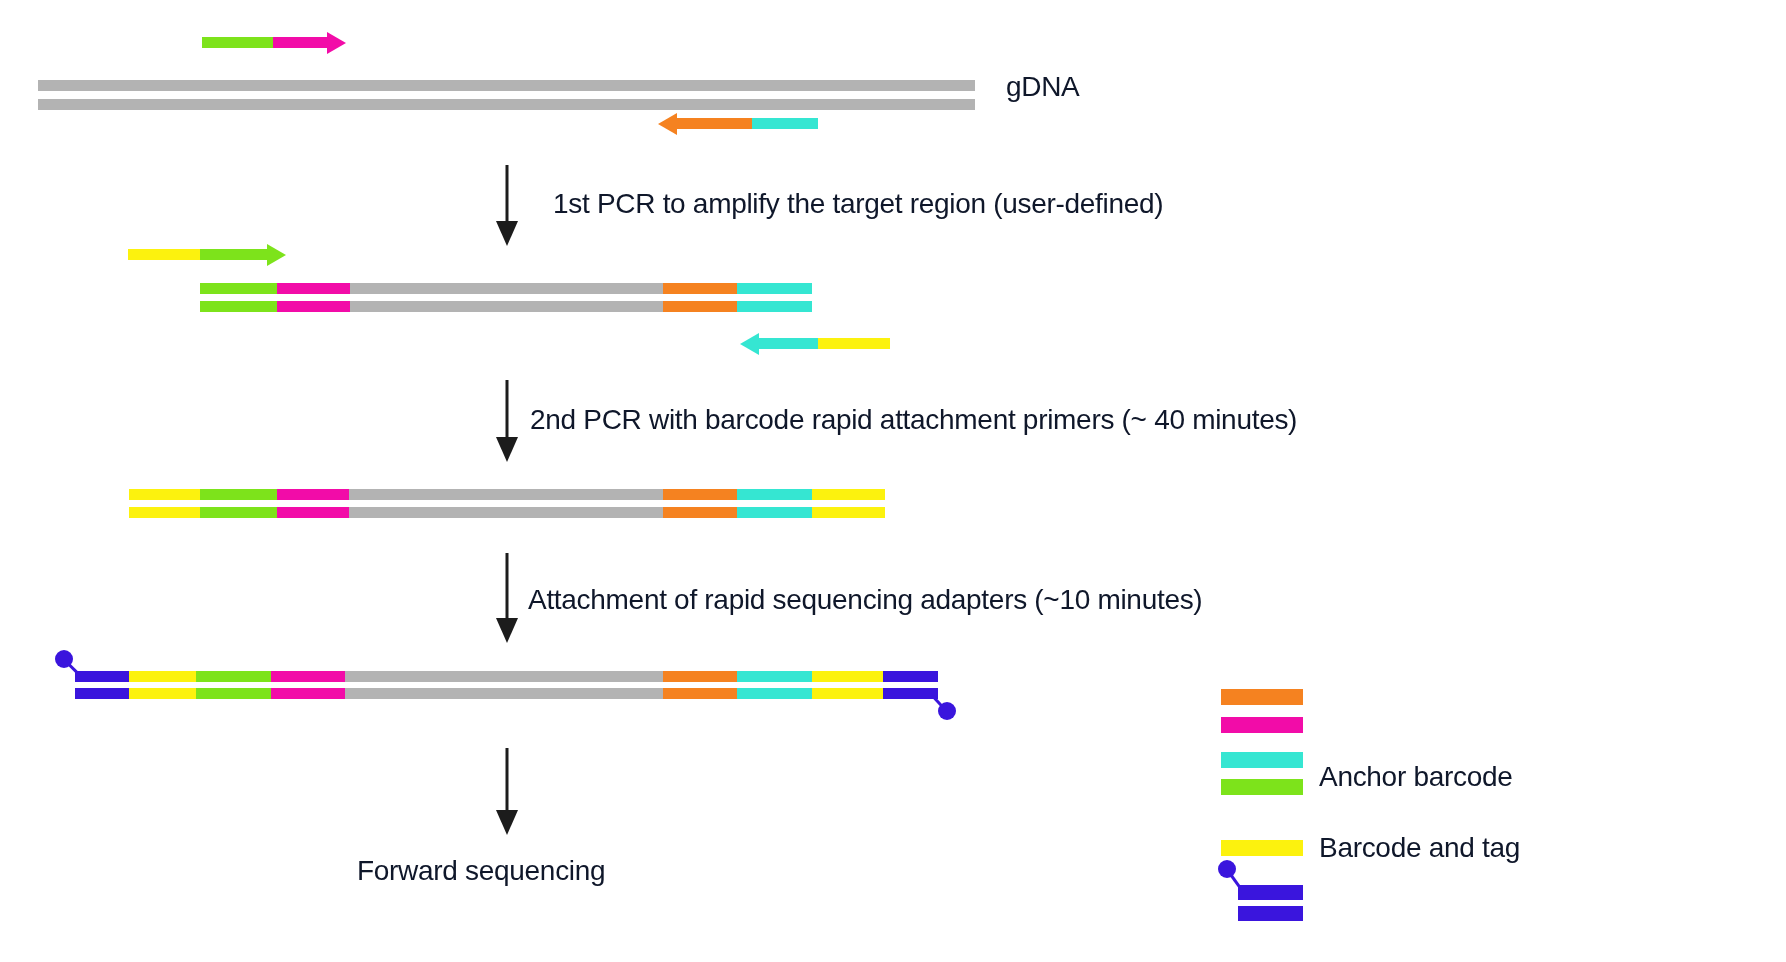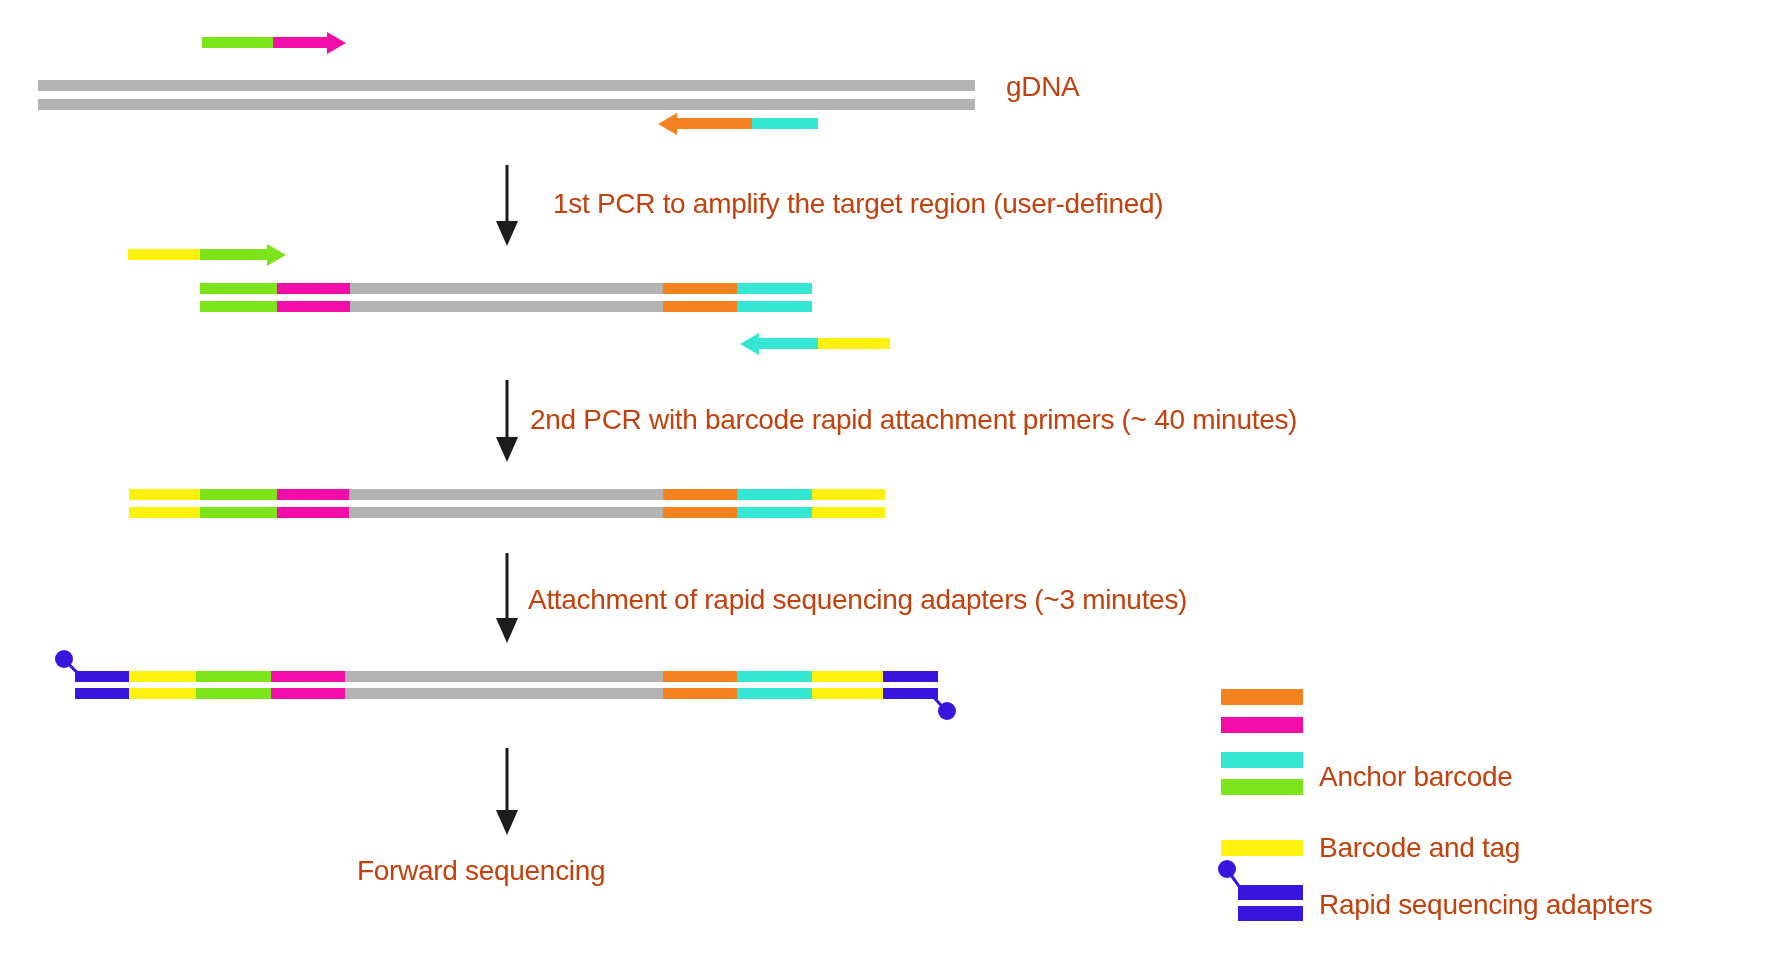--- a/index.html
+++ b/index.html
@@ -9,21 +9,21 @@
     height:962px;
     background:#ffffff;
     overflow:hidden;
     font-family:"Liberation Sans", sans-serif;
   }
   #diagram-layer{position:absolute;left:0;top:0;width:100%;height:100%;}
   .lbl{
     position:absolute;
     font-size:28px;
     line-height:1.1;
-    color:#c2410c;
+    color:#0f172a;
     letter-spacing:-0.3px;
     white-space:nowrap;
     transform:translateY(-50%);
   }
   .varrow{position:absolute;width:24px;}
   .varrow .shaft{
     position:absolute;top:0;left:50%;transform:translateX(-50%);
     width:3px;background:#1c1c1c;
   }
   .varrow .ahead{
@@ -140,25 +140,24 @@
   <div class="varrow" id="arrow2">
     <div class="shaft"></div>
     <div class="ahead"></div>
   </div>
   <span class="lbl" id="step2-label">2nd PCR with barcode rapid attachment primers (~ 40 minutes)</span>
 
   <div class="varrow" id="arrow3">
     <div class="shaft"></div>
     <div class="ahead"></div>
   </div>
-  <span class="lbl" id="step3-label">Attachment of rapid sequencing adapters (~3 minutes)</span>
+  <span class="lbl" id="step3-label">Attachment of rapid sequencing adapters (~10 minutes)</span>
 
   <div class="varrow" id="arrow4">
     <div class="shaft"></div>
     <div class="ahead"></div>
   </div>
   <span class="lbl" id="nanopore-label">Forward sequencing</span>
 
   <span class="lbl" id="legend-label-1">Anchor barcode</span>
   <span class="lbl" id="legend-label-2">Barcode and tag</span>
-  <span class="lbl" id="legend-label-3">Rapid sequencing adapters</span>
 
 </div>
 
 </body></html>

